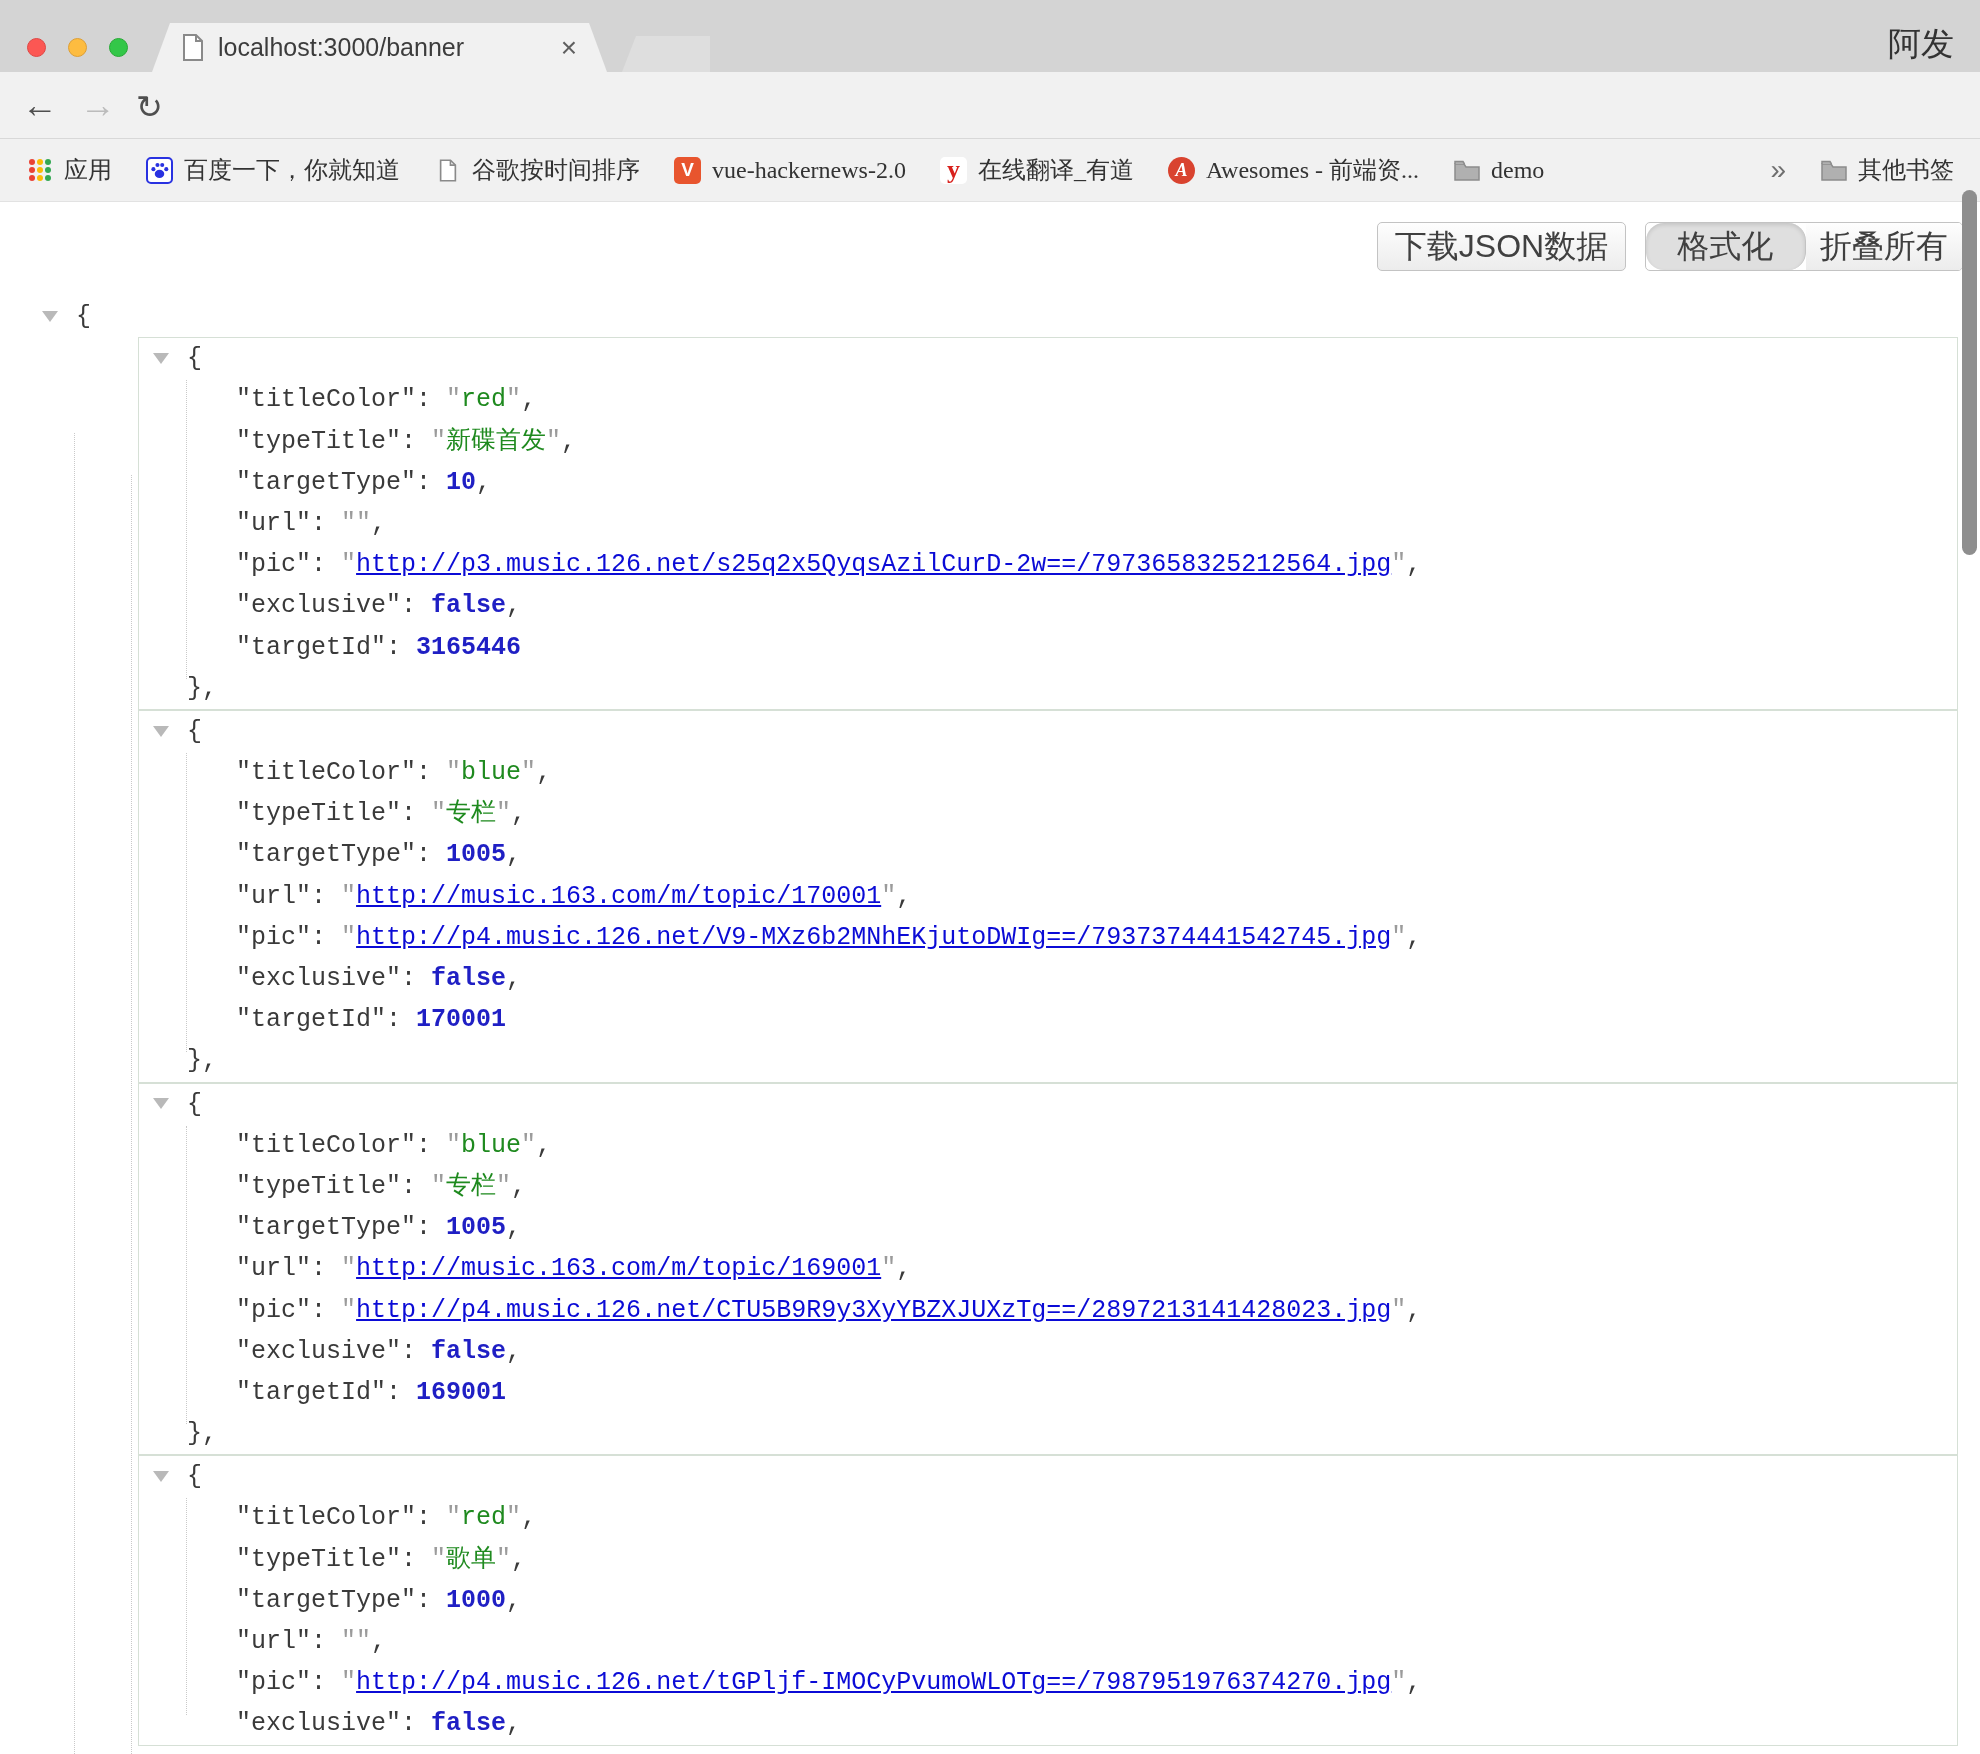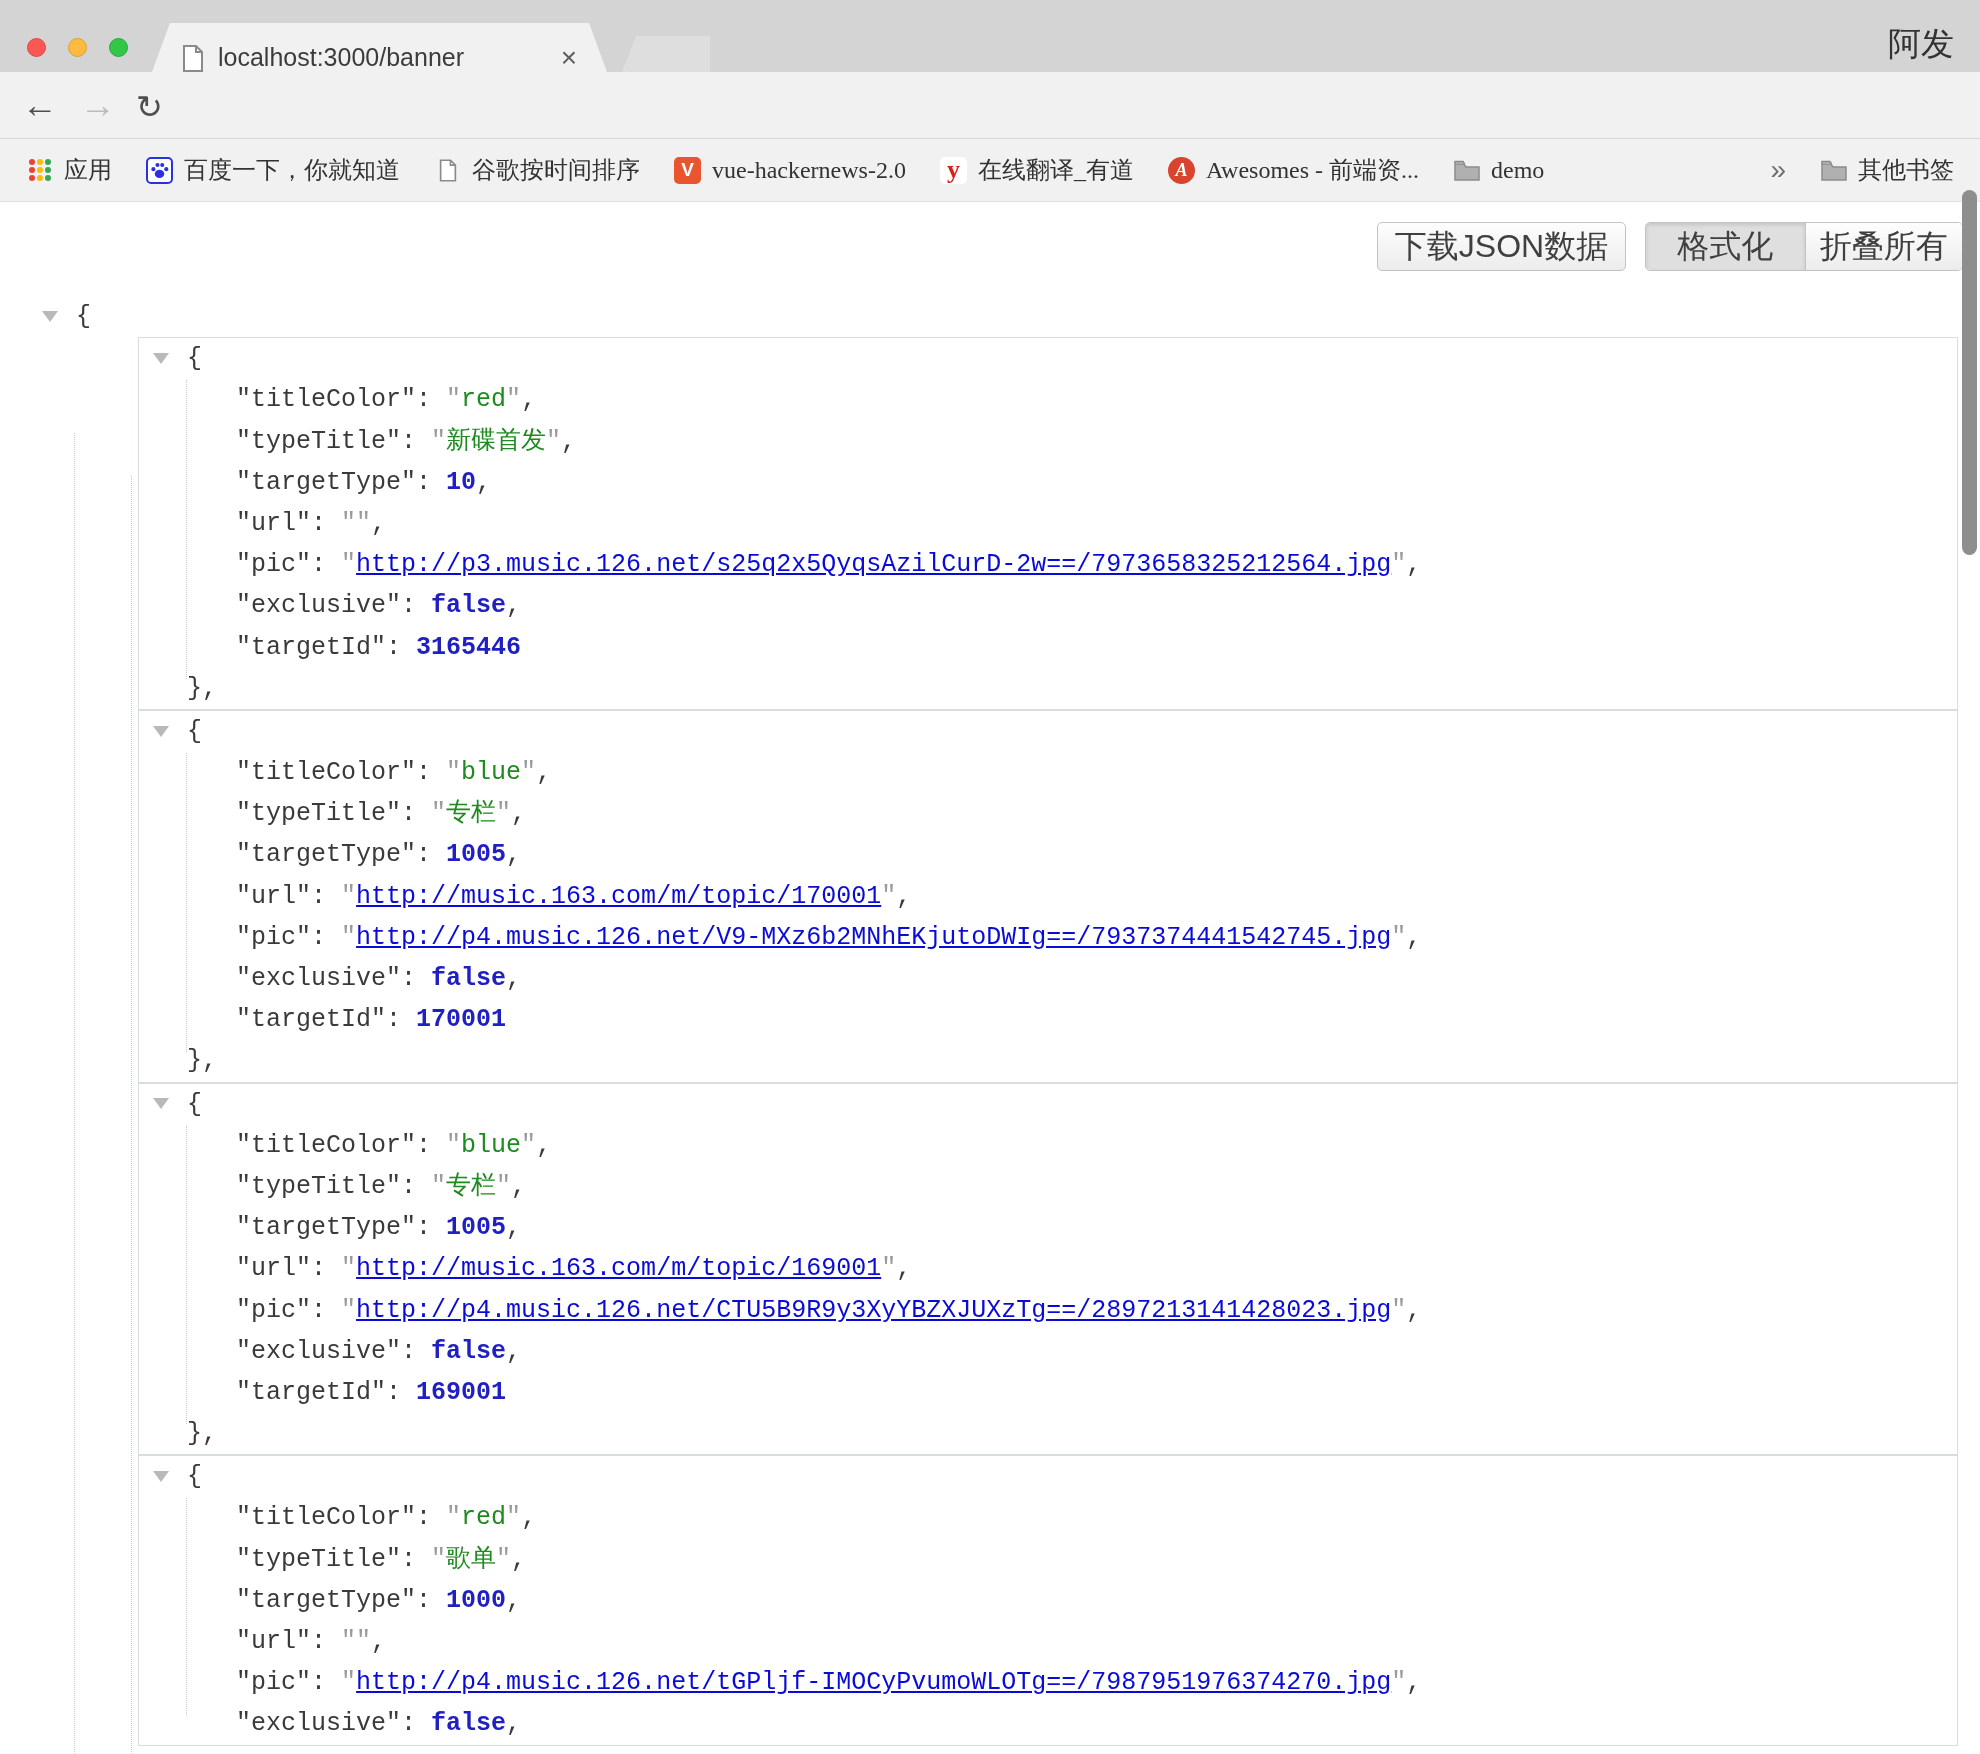--- a/index.html
+++ b/index.html
@@ -7,21 +7,21 @@
               font-family:"Liberation Sans","DejaVu Sans",sans-serif; }
 
   
   .tabstrip { position:absolute; top:0; left:0; width:1980px; height:72px; background:#d4d4d4; }
   .traffic { position:absolute; top:38px; width:19px; height:19px; border-radius:50%; }
   .tl-red    { left:27px;  background:#fc5753; border:1px solid #df4744; }
   .tl-yellow { left:68px;  background:#fdbc40; border:1px solid #de9f34; }
   .tl-green  { left:109px; background:#33c748; border:1px solid #27aa35; }
   .tab { position:absolute; left:152px; top:23px; width:455px; height:49px; background:#f1f1f1;
          clip-path:polygon(18px 0, calc(100% - 18px) 0, 100% 100%, 0 100%);
-         display:flex; align-items:flex-end; padding:0 30px; }
+         display:flex; align-items:center; padding:0 30px; }
   .tab-favicon { width:22px; height:27px; margin-right:14px; flex:0 0 auto; }
   .tab-title { font-size:25px; color:#3c3c3c; white-space:nowrap; overflow:hidden; flex:1; }
   .tab-close { font-size:28px; color:#5f5f5f; margin-left:12px; line-height:1; }
   .ghost-tab { position:absolute; left:622px; top:36px; width:88px; height:36px; background:#dedede;
                clip-path:polygon(14px 0, 100% 0, 100% 100%, 0 100%); }
   .profile-name { position:absolute; right:26px; top:22px; font-size:33px; color:#333; }
 
   
   .toolbar { position:absolute; top:72px; left:0; width:1980px; height:67px; background:#f1f1f1;
              border-bottom:1px solid #d8d8d8; }
@@ -66,21 +66,21 @@
 
   
   .content { position:absolute; top:203px; left:0; width:1980px; height:1551px; background:#fff; }
   .btn { font-size:32px; color:#404040; text-align:center; line-height:47px; }
   .btn-download { position:absolute; right:354px; top:19px; width:249px; height:49px;
                   border:1px solid #c3c3c3; border-radius:5px;
                   background:linear-gradient(#fefefe,#ececec); }
   .btn-group { position:absolute; right:17px; top:19px; width:318px; height:49px;
                border:1px solid #c3c3c3; border-radius:5px; display:flex; overflow:hidden; }
   .btn-format { width:160px; background:#dfdfdf; box-shadow:inset 0 2px 4px rgba(0,0,0,.12);
-                border-right:1px solid #c3c3c3; }
+                border-right:1px solid #c3c3c3;border-radius:18px; }
   .btn-collapse { width:157px; background:linear-gradient(#fefefe,#ececec); }
 
   
   .json-tree { position:absolute; top:93px; left:0; right:0;
                font-family:"Liberation Mono","DejaVu Sans Mono",monospace; font-size:25px; color:#3a3a3a; }
   .guide-root    { position:absolute; left:74px;  top:137px; bottom:-1460px; border-left:1px dotted #c9c9c9; }
   .guide-banners { position:absolute; left:131px; top:179px; bottom:-1460px; border-left:1px dotted #c9c9c9; }
   .line { height:41.2px; line-height:41.2px; white-space:nowrap; }
   .line-root { padding-left:42px; }
   .line-banners { padding-left:97px; }

